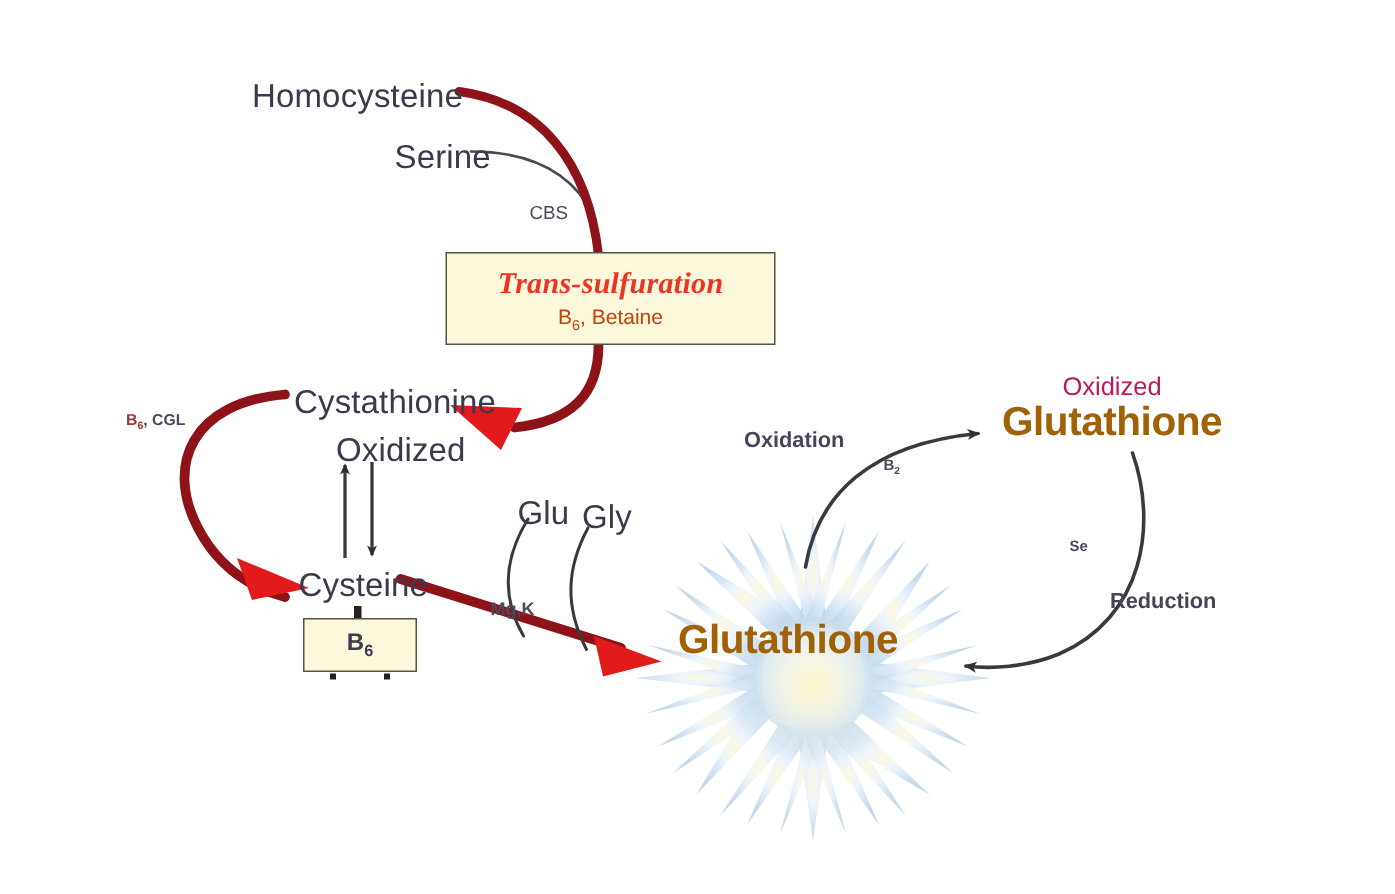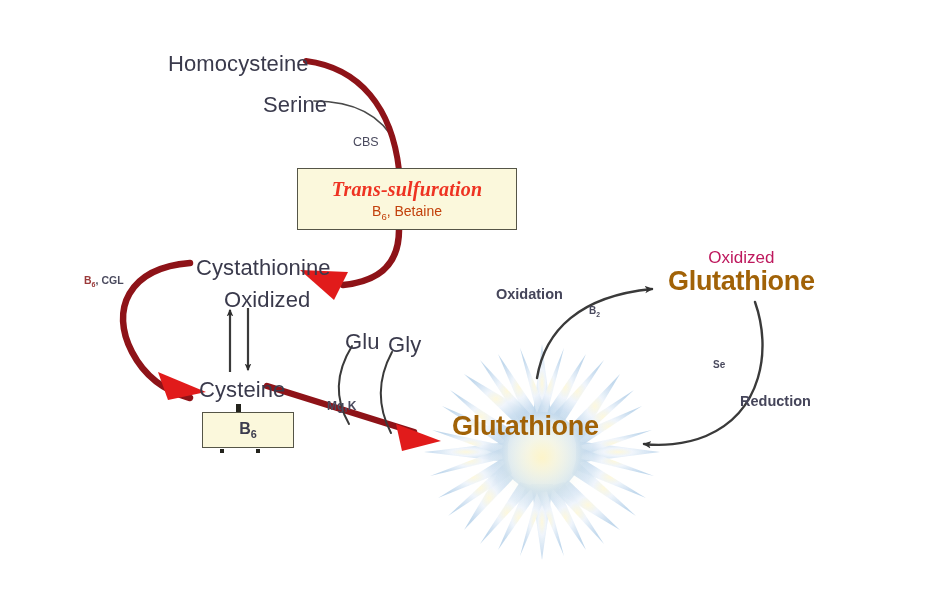--- a/index.html
+++ b/index.html
@@ -248,21 +248,21 @@
 
   <div class="node-label process-label" style="left:740px; top:394px;">Reduction</div>
 
   <div class="yellow-box" style="left:297px; top:168px; width:220px; height:62px;">
     <div class="box-title" style="margin-top:9px;">Trans-sulfuration</div>
     <div class="box-sub" style="margin-top:3px;">
       B<span class="sub">6</span>, Betaine
     </div>
   </div>
 
-  <div class="yellow-box" style="left:202px; top:412px; width:92px; height:36px;
+  <div class="yellow-box" style="left:202px; top:412px; width:76px; height:36px;
               display:flex; align-items:center; justify-content:center;">
     <div class="b6-box-text">
       B<span class="sub">6</span>
     </div>
   </div>
   <div class="handle" style="left:236px; top:404px; width:5px; height:8px;"></div>
   <div class="handle" style="left:220px; top:449px;"></div>
   <div class="handle" style="left:256px; top:449px;"></div>
 
   <div class="gsh-stack" style="left:668px; top:248px;">

